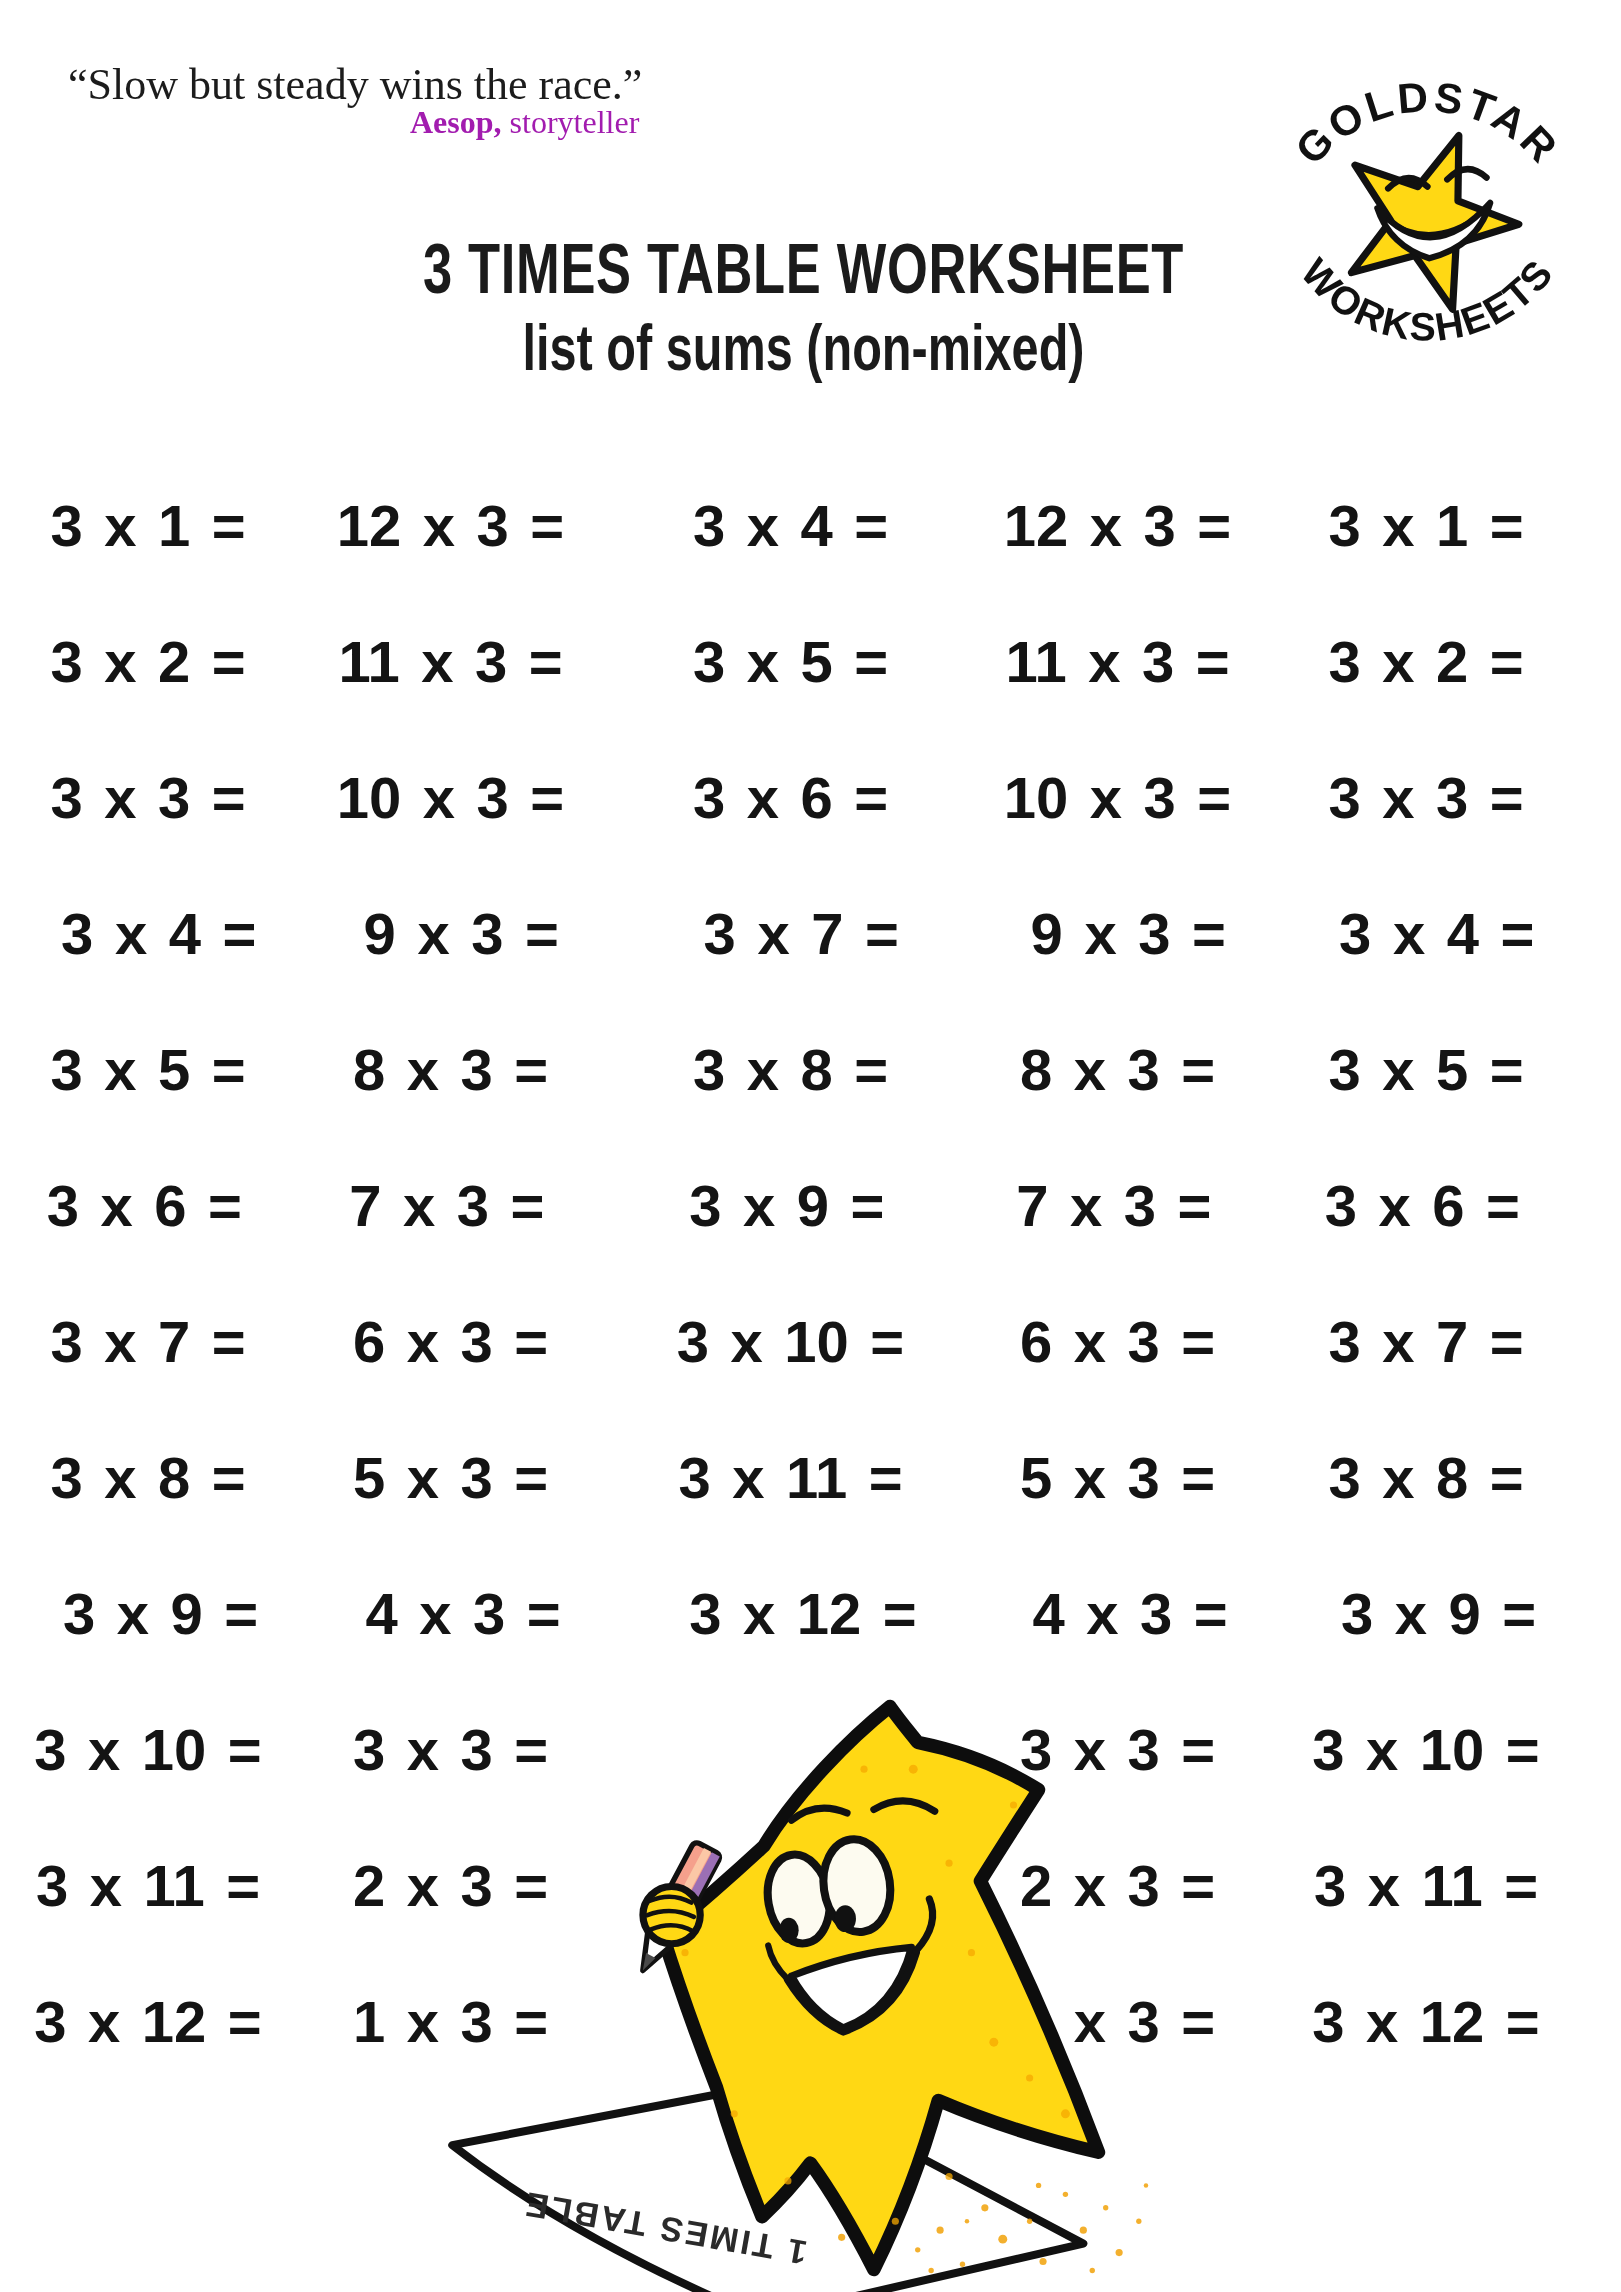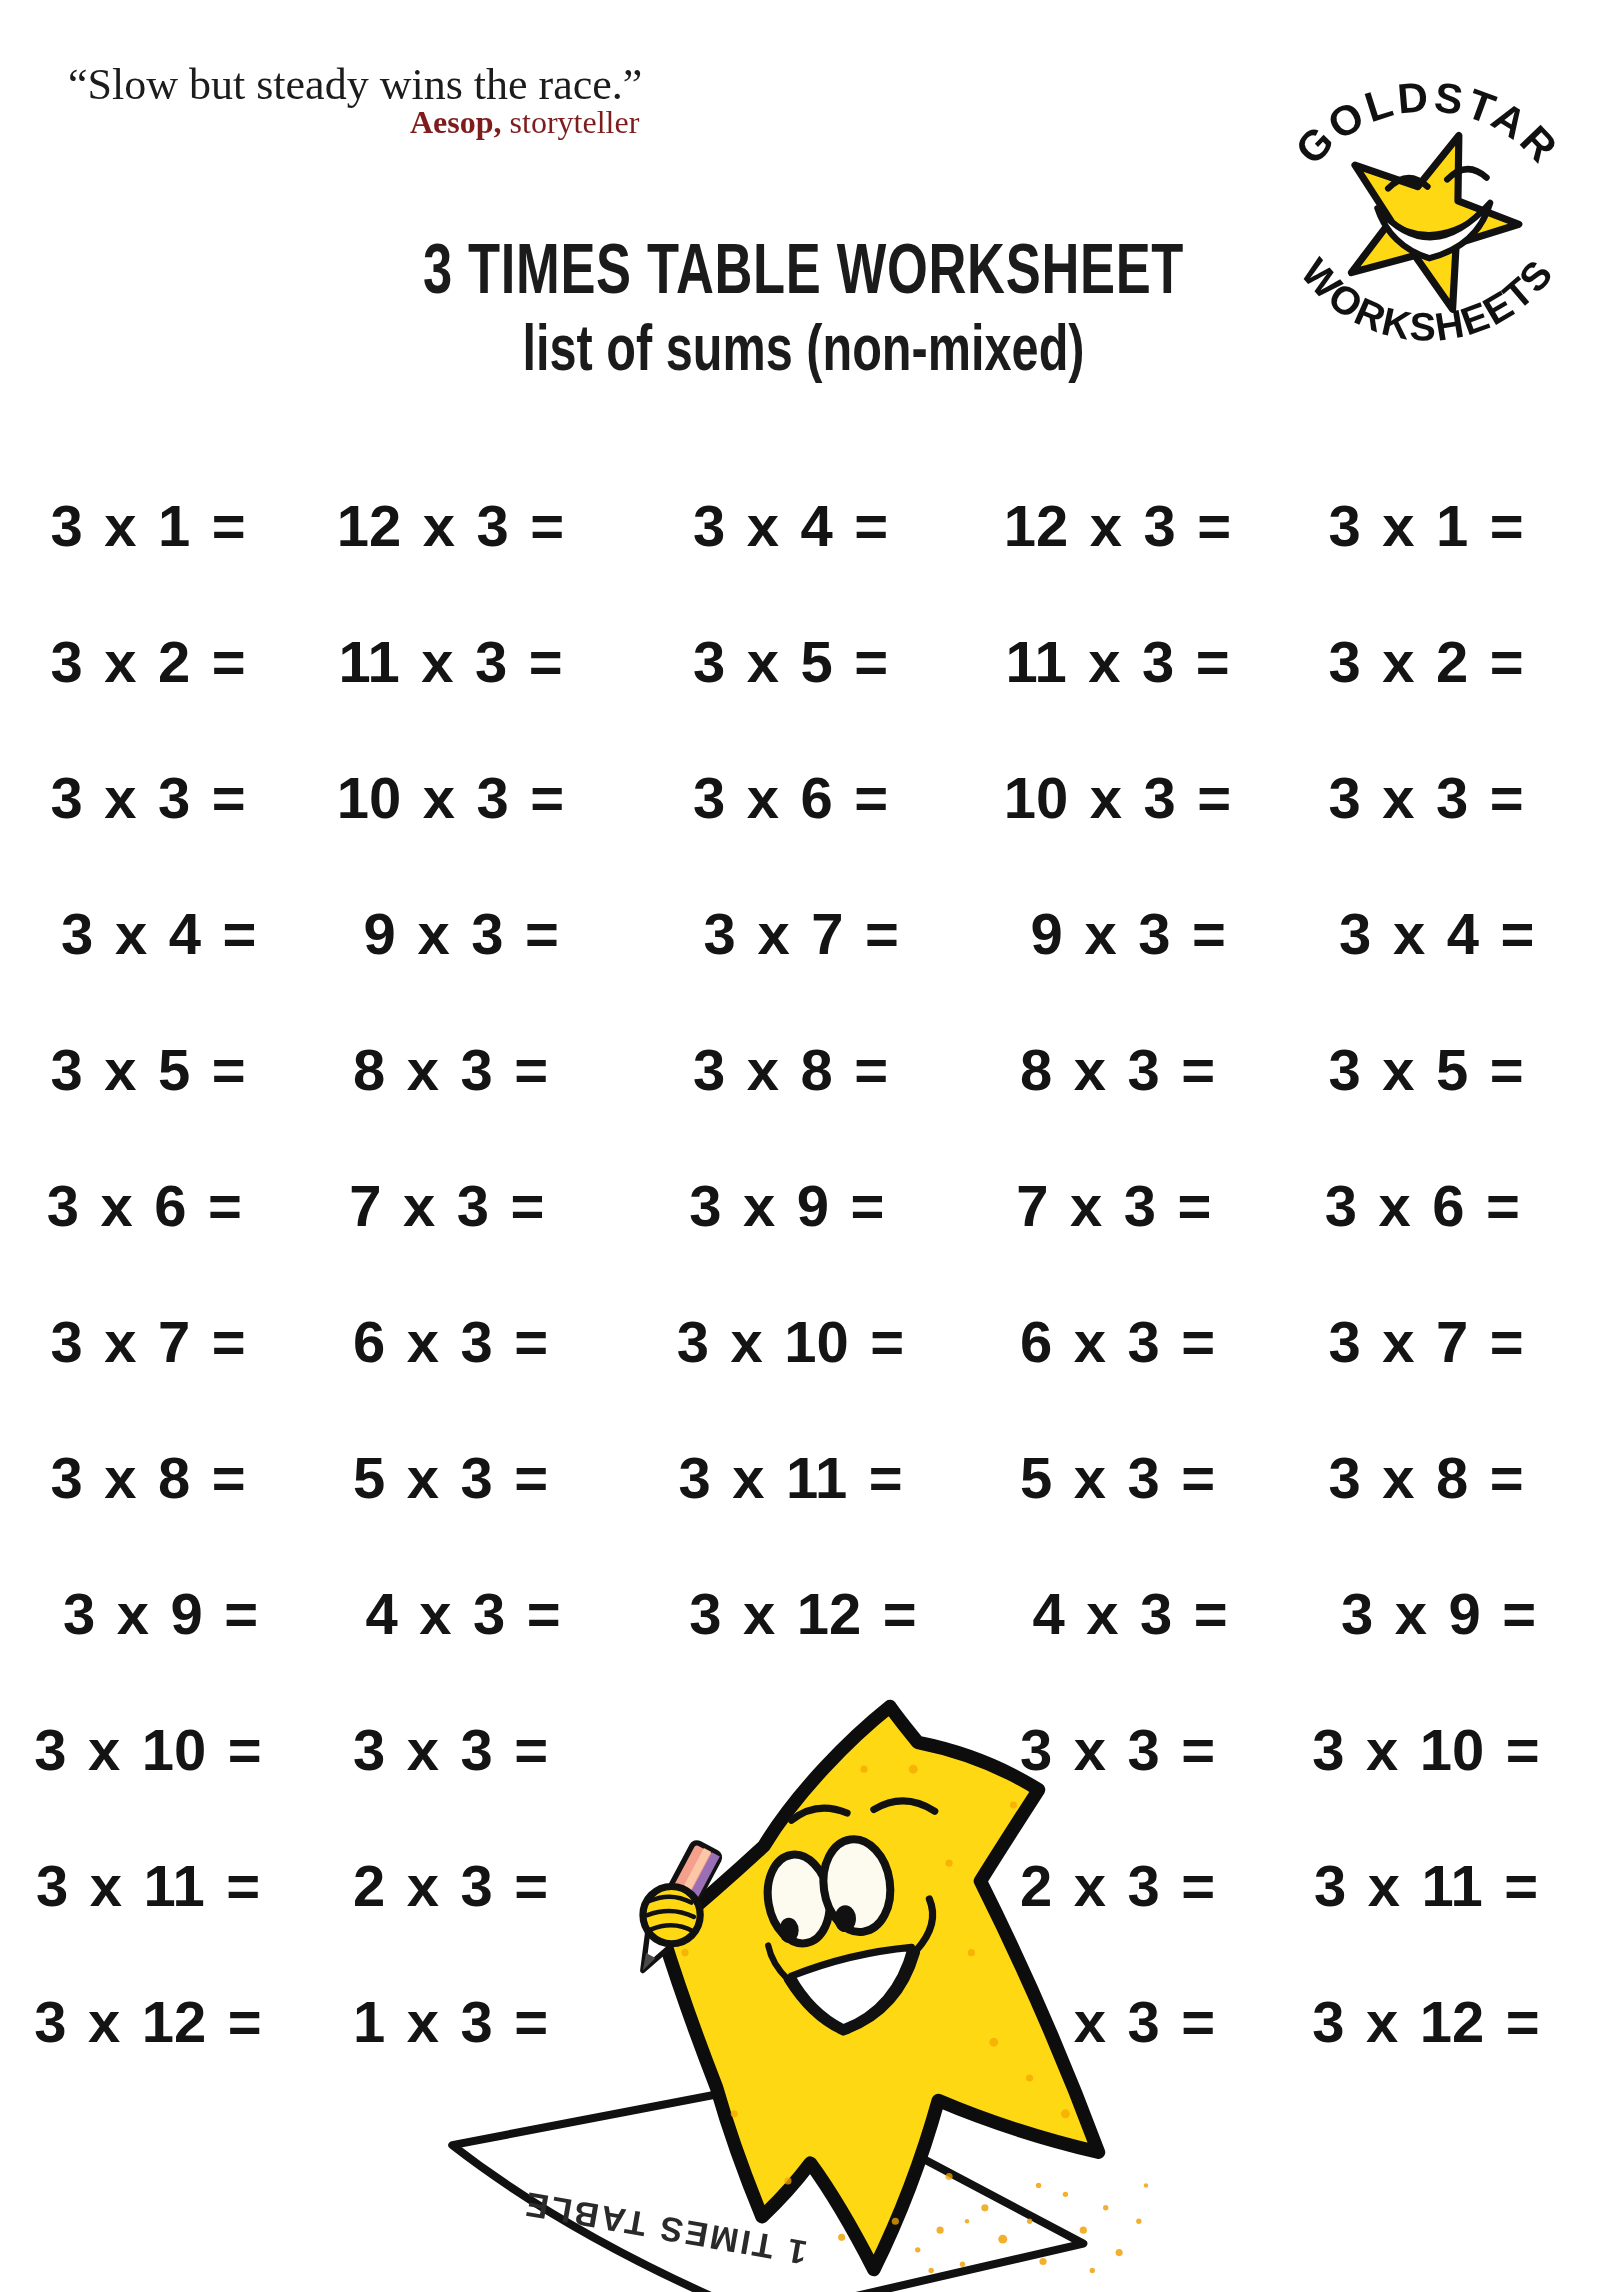--- a/index.html
+++ b/index.html
@@ -7,21 +7,21 @@
     width:1621px;height:2293px;position:relative;overflow:hidden;
     background:#ffffff;font-family:"Liberation Sans",sans-serif;color:#161616;
   }
   
   .quote{
     position:absolute;left:68px;top:59px;
     font-family:"Liberation Serif",serif;font-size:44px;color:#1c1c1c;white-space:nowrap;
   }
   .attribution{
     position:absolute;left:410px;top:104px;
-    font-family:"Liberation Serif",serif;font-size:32px;color:#7f1d1d;white-space:nowrap;
+    font-family:"Liberation Serif",serif;font-size:32px;color:#a21caf;white-space:nowrap;
   }
   .attribution .bold{font-weight:700}
   
   .title-block{position:absolute;left:0;top:229px;width:1607px;text-align:center;color:#1b1b1b}
   .title-line1{display:block;font-size:70px;font-weight:700;letter-spacing:0.9px;transform:scaleX(.75);transform-origin:50% 50%;white-space:nowrap}
   .title-line2{display:block;font-size:64px;font-weight:700;margin-top:1.8px;transform:scaleX(.76);transform-origin:50% 50%;white-space:nowrap}
   
   .grid{position:absolute;left:0;top:457px;width:1621px;height:1634px}
   .col{position:absolute;top:0;display:flex;flex-direction:column}
   .col-1{left:0;width:296px}

